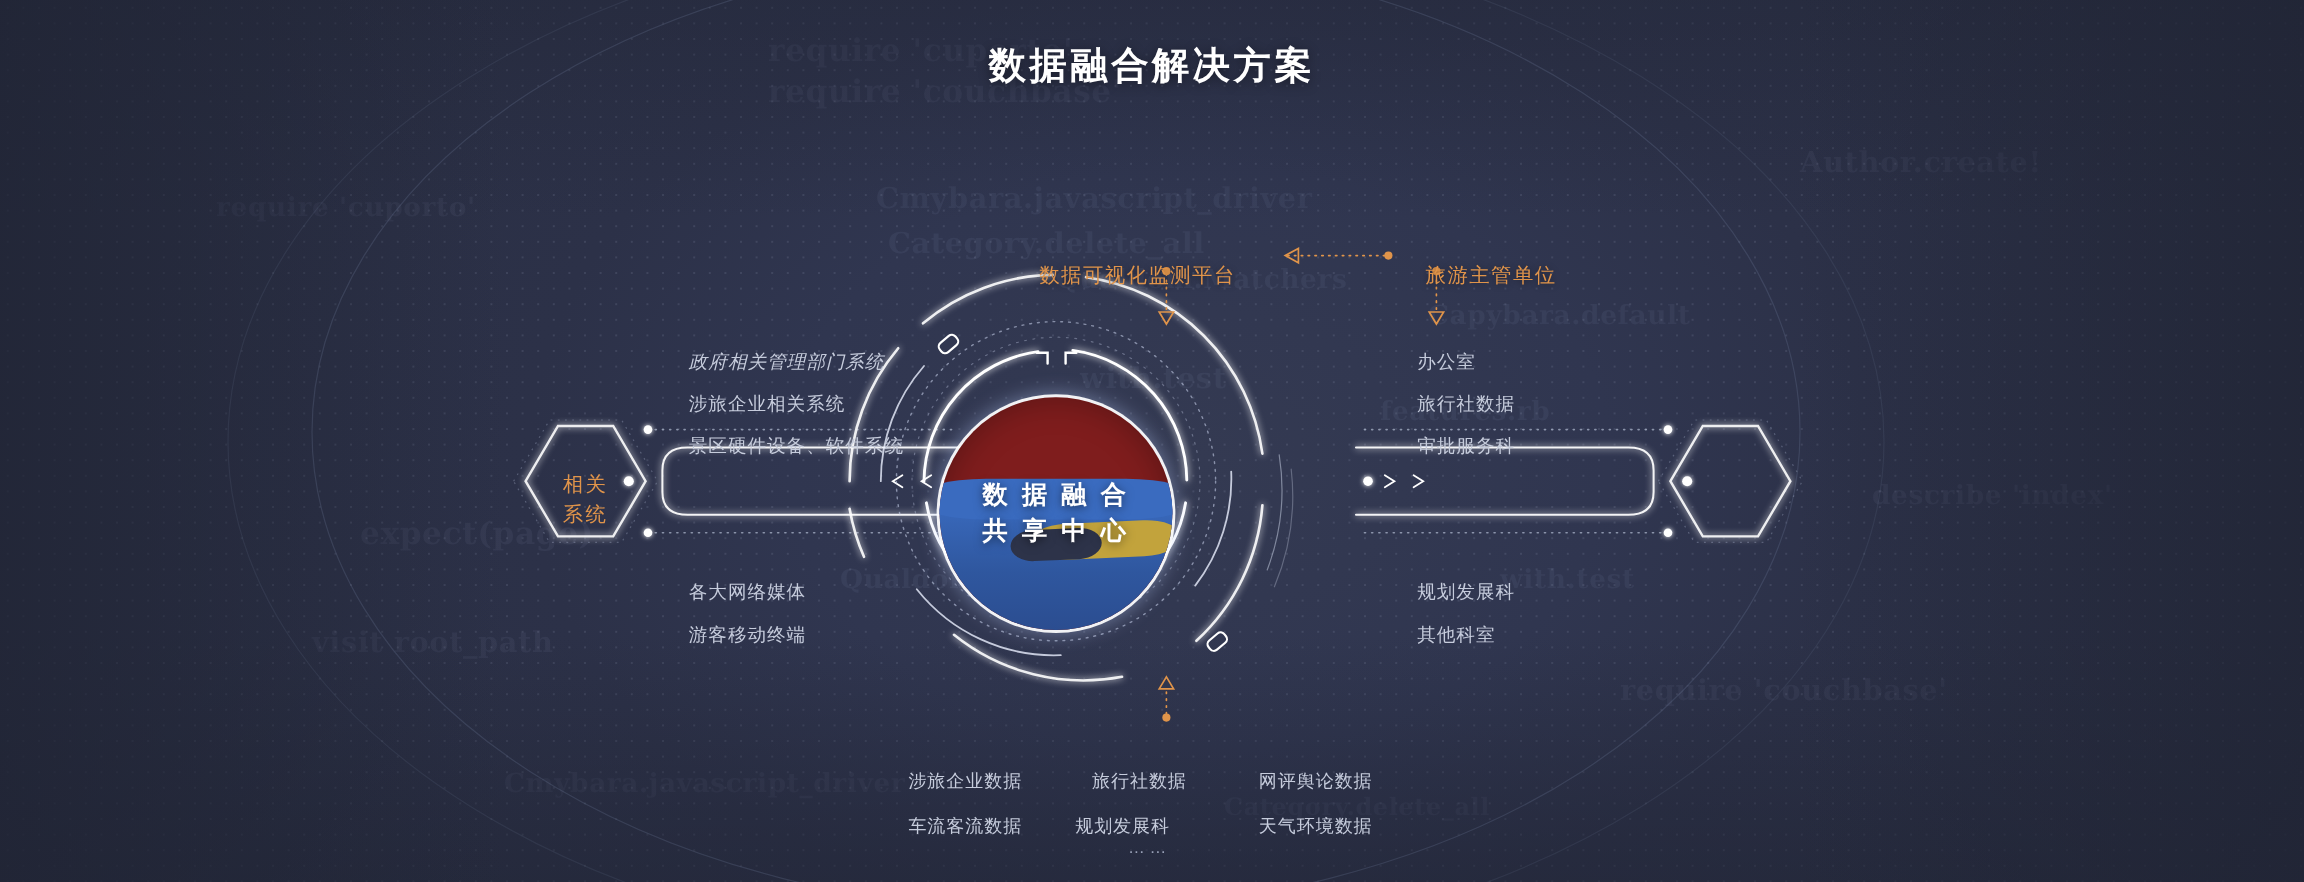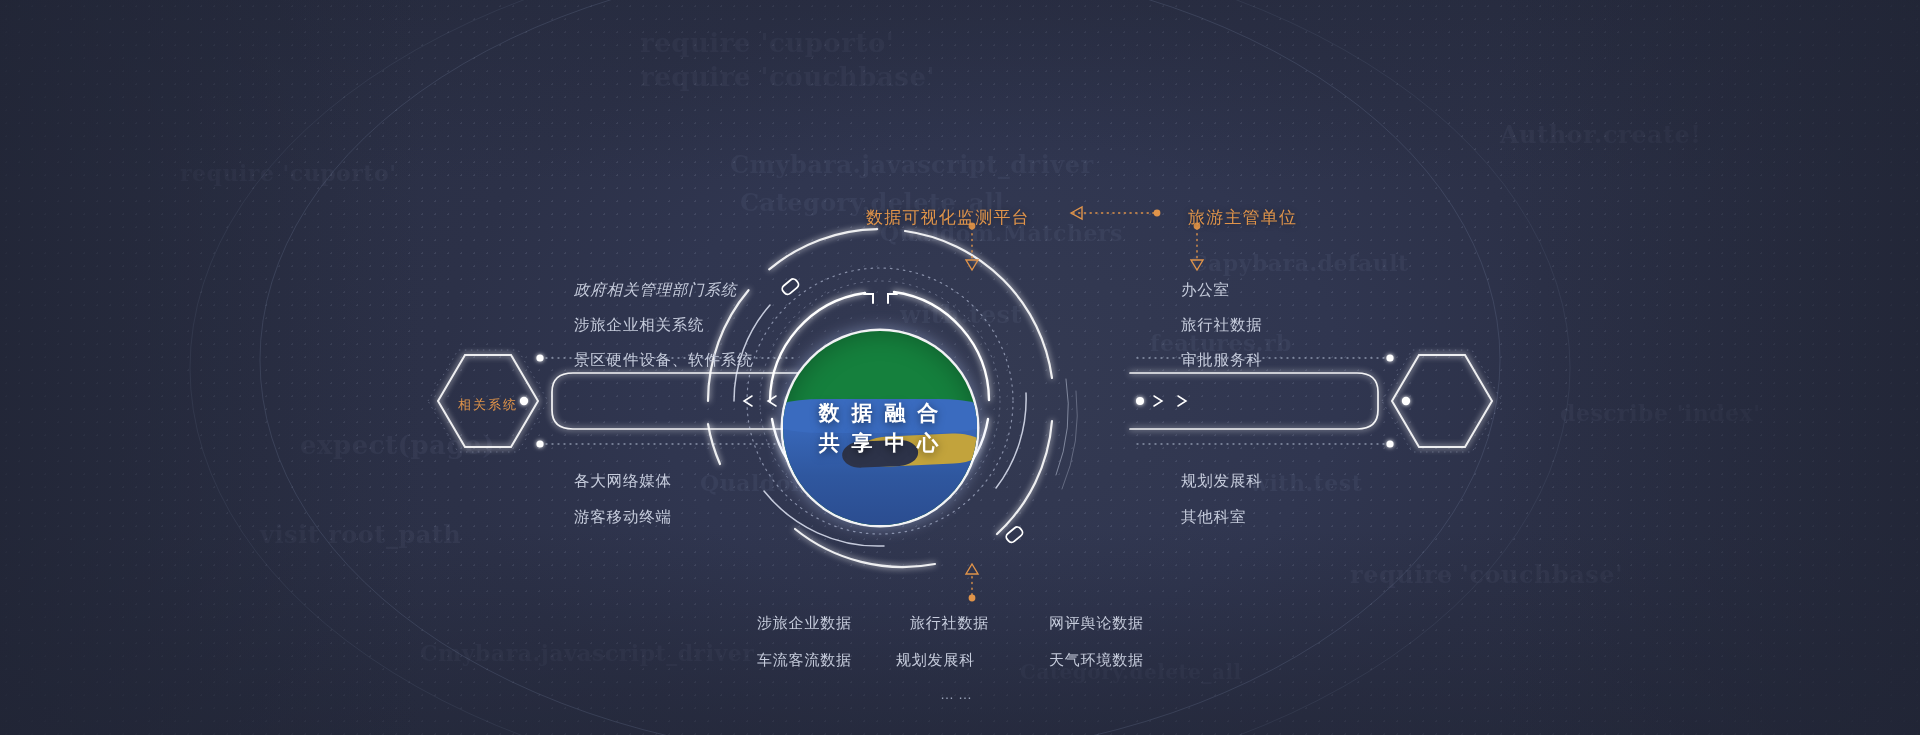--- a/index.html
+++ b/index.html
@@ -41,52 +41,52 @@
   #page-title{
     font-size:31px; font-weight:700; color:#fff; letter-spacing:3px;
     text-shadow:0 2px 10px rgba(0,0,0,.45);
   }
   #page-subtitle{
     margin-top:17px; font-size:18px; color:#e3e7f2; letter-spacing:1.6px; font-weight:400;
   }
 
   
   #svg-layer{ position:absolute; left:0; top:0; width:1920px; height:735px; z-index:3; }
-  #label-layer{ position:absolute; left:0; top:4px; width:1920px; height:712px; z-index:6; }
+  #label-layer{ position:absolute; left:0; top:16px; width:1920px; height:712px; z-index:6; }
 
   .lbl{ position:absolute; white-space:nowrap; }
 
   .orange-label{
     color:#e0944a; font-size:17px; letter-spacing:1.2px; font-weight:400;
     text-shadow:0 1px 6px rgba(0,0,0,.4);
   }
   .side-label{
     color:#c6ccdc; font-size:15.5px; letter-spacing:.8px;
   }
   .bottom-label{
-    color:#c6ccdc; font-size:15px; letter-spacing:.8px;
+    color:#c6ccdc; font-size:15px; letter-spacing:.8px;margin-top:16px;
   }
   .ellipsis-label{ color:#9aa2b8; font-size:14px; letter-spacing:4px; }
 
   
   .hex-wrap{ position:absolute; width:124px; height:140px; }
   .hex-text{
-    position:absolute; inset:0; display:flex; flex-direction:row;
+    position:absolute; inset:0; display:flex; flex-direction:column;
     align-items:center; justify-content:center;
-    color:#e0944a; font-size:13px; line-height:1.45; letter-spacing:2px; font-weight:400;
+    color:#e0944a; font-size:17px; line-height:1.45; letter-spacing:2px; font-weight:400;
   }
 
   
   #center-core{
     position:absolute; left:690px; top:238px; width:380px; height:380px; z-index:5;
   }
   #core-disc{
     position:absolute; left:93px; top:93px; width:194px; height:194px;
     border-radius:50%; overflow:hidden;
-    background:#15803d;
+    background:#7f1d1d;
     box-shadow:
       0 0 0 2.5px rgba(255,255,255,.92),
       0 0 16px 3px rgba(190,210,255,.42),
       inset 0 0 28px rgba(0,0,0,.30);
   }
   #core-water{
     position:absolute; left:-6%; bottom:0; width:112%; height:56%;
     background:linear-gradient(180deg,#3a6bbf 0%,#2f579f 55%,#2b4d90 100%);
   }
   #core-water::before{
@@ -112,20 +112,21 @@
 </style>
 </head>
 <body>
 
 <div id="bg-base"></div>
 <div id="bg-code"><span style="left: 640px; top: 28px; font-size: 26px;">require 'cuporto'</span><span style="left: 640px; top: 62px; font-size: 26px;">require 'couchbase'</span><span style="left: 730px; top: 150px; font-size: 24px;">Cmybara.javascript_driver</span><span style="left: 740px; top: 188px; font-size: 24px;">Category.delete_all</span><span style="left: 880px; top: 220px; font-size: 22px;">Qualdom.Matchers</span><span style="left: 900px; top: 300px; font-size: 24px;">with.test</span><span style="left: 1190px; top: 250px; font-size: 22px;">Capybara.default</span><span style="left: 1150px; top: 330px; font-size: 22px;">features.rb</span><span style="left: 300px; top: 430px; font-size: 26px;">expect(page)</span><span style="left: 260px; top: 520px; font-size: 24px;">visit root_path</span><span style="left: 1500px; top: 120px; font-size: 24px;">Author.create!</span><span style="left: 1560px; top: 400px; font-size: 22px;">describe 'index'</span><span style="left: 180px; top: 160px; font-size: 22px;">require 'cuporto'</span><span style="left: 1350px; top: 560px; font-size: 24px;">require 'couchbase'</span><span style="left: 420px; top: 640px; font-size: 22px;">Cmybara.javascript_driver</span><span style="left: 1020px; top: 660px; font-size: 20px;">Category.delete_all</span><span style="left: 700px; top: 470px; font-size: 22px;">Qualdom.Matchers</span><span style="left: 1250px; top: 470px; font-size: 22px;">with.test</span></div>
 <div id="bg-dots"></div>
 <div id="bg-vignette"></div>
 
 <div id="header">
+  <div id="page-title">数据融合解决方案</div>
 </div>
 
 <svg id="svg-layer" viewBox="0 0 1920 735" xmlns="http://www.w3.org/2000/svg">
   <defs>
     <filter id="glowSoft" x="-80%" y="-80%" width="260%" height="260%">
       <feGaussianBlur stdDeviation="3.2" result="b"></feGaussianBlur>
       <feMerge>
           <feMergeNode in="b"></feMergeNode>
           <feMergeNode in="SourceGraphic"></feMergeNode>
         </feMerge>

